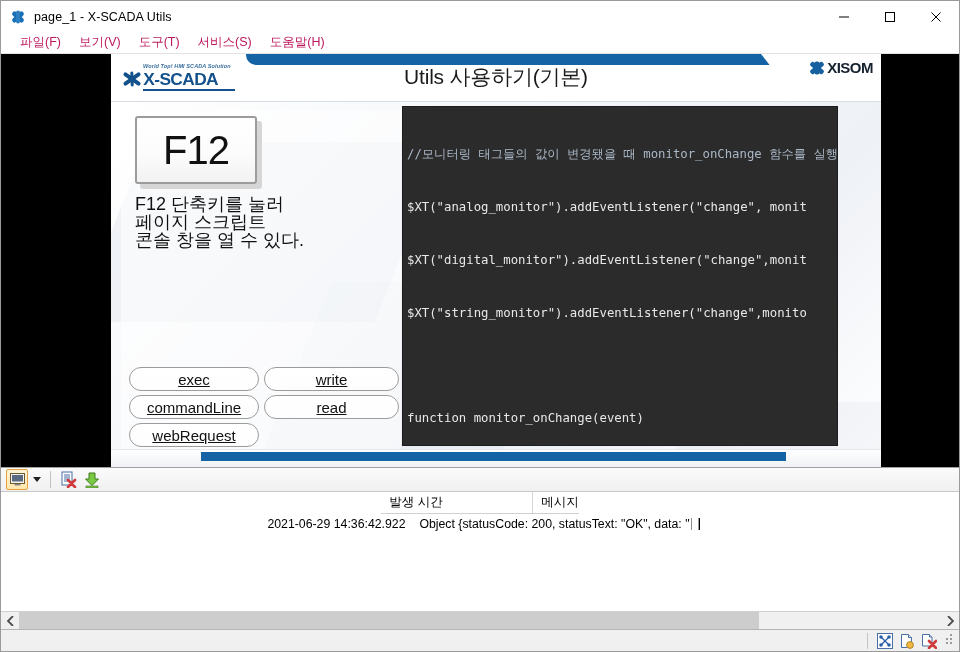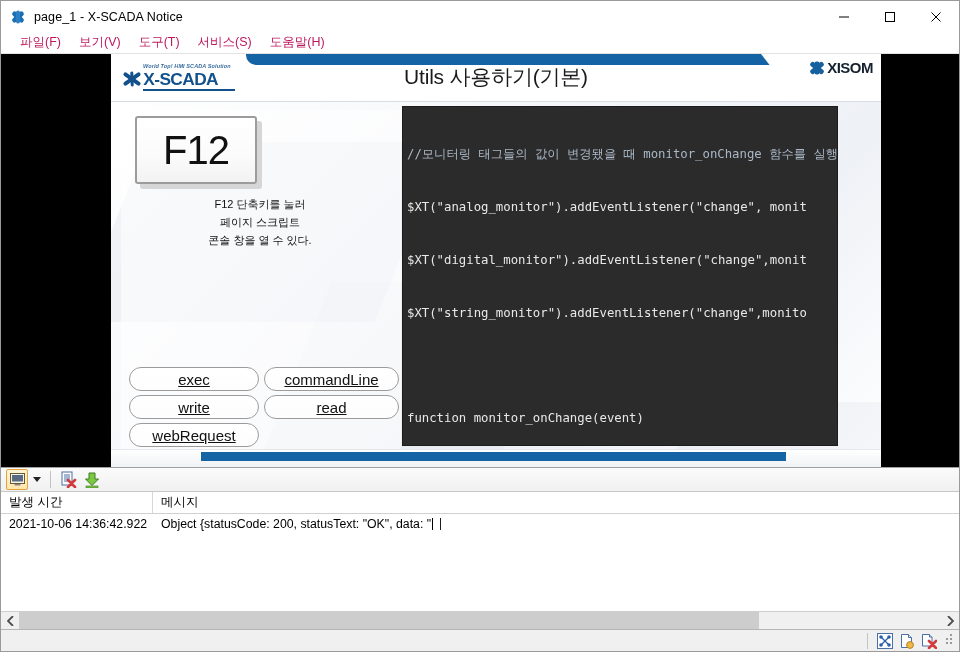--- a/index.html
+++ b/index.html
@@ -201,24 +201,23 @@
     display: flex; align-items: center; justify-content: center;
     box-shadow: 5px 5px 0 0 #d6d6d6;
   }
   .f12-key span {
     font-size: 40px; color: #111; letter-spacing: -1px;
     font-family: "Liberation Sans", sans-serif;
   }
   .f12-caption {
     position: absolute; left: 14px; top: 85px;
     width: 250px;
-    font-size: 11px; color: #111;
+    font-size: 18px; color: #111;
     line-height: 18px;
     white-space: pre-line;
-    text-align: center;
   }
 
   .btn-grid {
     position: absolute; left: 8px; bottom: 8px;
     width: 270px;
     display: grid;
     grid-template-columns: 130px 135px;
     gap: 4px 5px;
   }
   .pbtn {
@@ -295,20 +294,21 @@
     width: 1px; height: 17px; background: #c2c2c2; margin: 0 4px;
   }
 
   
   .log-area {
     flex: 1 1 auto;
     background: #ffffff;
     position: relative;
     display: flex; flex-direction: column;
     overflow: hidden;
+    align-items: center;
   }
   .log-header {
     height: 22px; min-height: 22px;
     display: flex;
     border-bottom: 1px solid #d0d0d0;
     background: #ffffff;
   }
   .log-h-cell {
     font-size: 12.5px; color: #000;
     display: flex; align-items: center;
@@ -371,21 +371,21 @@
 <body>
 
 <div id="app">
 
   <div class="titlebar">
     <div class="title-icon">
       <div class="blade b1"></div>
         <div class="blade b2"></div>
         <div class="blade b3"></div>
     </div>
-    <div class="title-text">page_1 - X-SCADA Notice</div>
+    <div class="title-text">page_1 - X-SCADA Utils</div>
     <div class="win-controls">
       <div class="win-btn">
         <svg width="12" height="12" viewBox="0 0 12 12">
             <line x1="1" y1="6" x2="11" y2="6" stroke="#000" stroke-width="1"></line>
           </svg>
       </div>
       <div class="win-btn">
         <svg width="12" height="12" viewBox="0 0 12 12">
             <rect x="1.5" y="1.5" width="9" height="9" fill="none" stroke="#000" stroke-width="1"></rect>
           </svg>
@@ -447,22 +447,22 @@
         <div class="left-pane">
           <div class="f12-key">
             <span>F12</span>
           </div>
           <div class="f12-caption">F12 단축키를 눌러
 페이지 스크립트
 콘솔 창을 열 수 있다.</div>
 
           <div class="btn-grid">
             <div class="pbtn">exec</div>
+            <div class="pbtn">write</div>
             <div class="pbtn">commandLine</div>
-            <div class="pbtn">write</div>
             <div class="pbtn">read</div>
             <div class="pbtn">webRequest</div>
           </div>
         </div>
 
         <div class="code-panel">
           <div class="ln cmt">//모니터링 태그들의 값이 변경됐을 때 monitor_onChange 함수를 실행한</div>
           <div class="ln pl">$XT("analog_monitor").addEventListener("change", monit</div>
           <div class="ln pl">$XT("digital_monitor").addEventListener("change",monit</div>
           <div class="ln pl">$XT("string_monitor").addEventListener("change",monito</div>
@@ -521,21 +521,21 @@
     </div>
   </div>
 
   <div class="log-area">
     <div class="log-header">
       <div class="log-h-cell col-time">발생 시간</div>
       <div class="log-h-cell col-msg">메시지</div>
     </div>
     <div class="log-rows">
       <div class="log-row">
-        <div class="log-cell col-time">2021-10-06 14:36:42.922</div>
+        <div class="log-cell col-time">2021-06-29 14:36:42.922</div>
         <div class="log-cell col-msg">
             <span>Object {statusCode: 200, statusText: "OK", data: "</span>
             <span class="blk">█</span>
           </div>
       </div>
     </div>
   </div>
 
   <div class="hscroll">
     <div class="hs-arrow">

